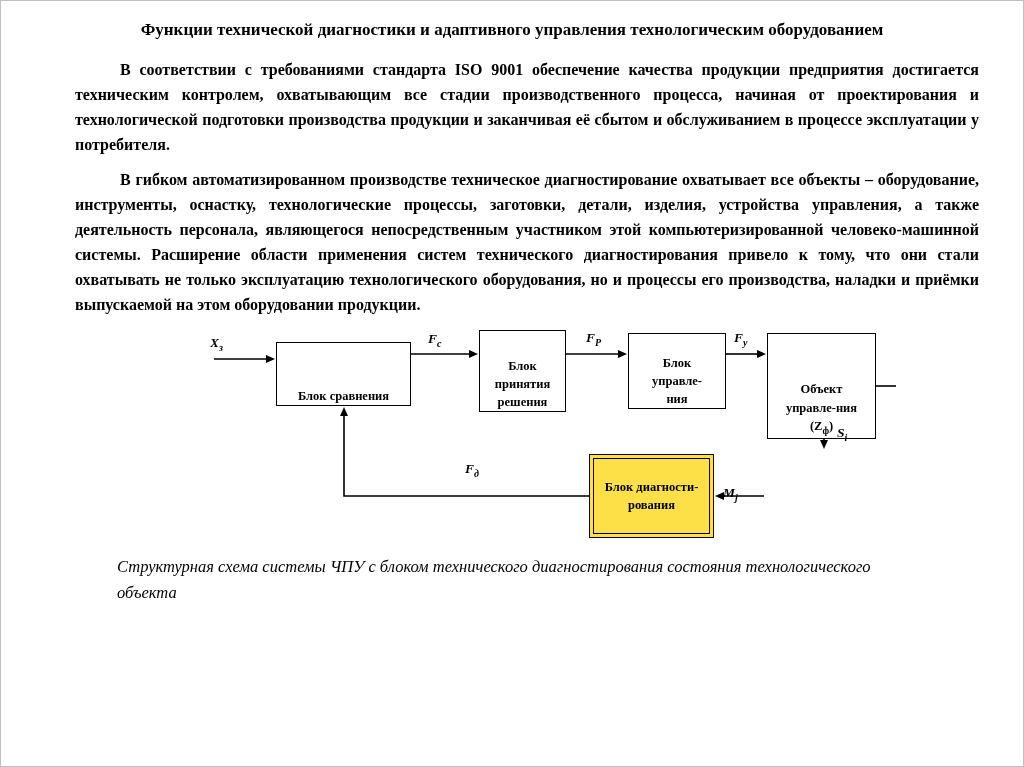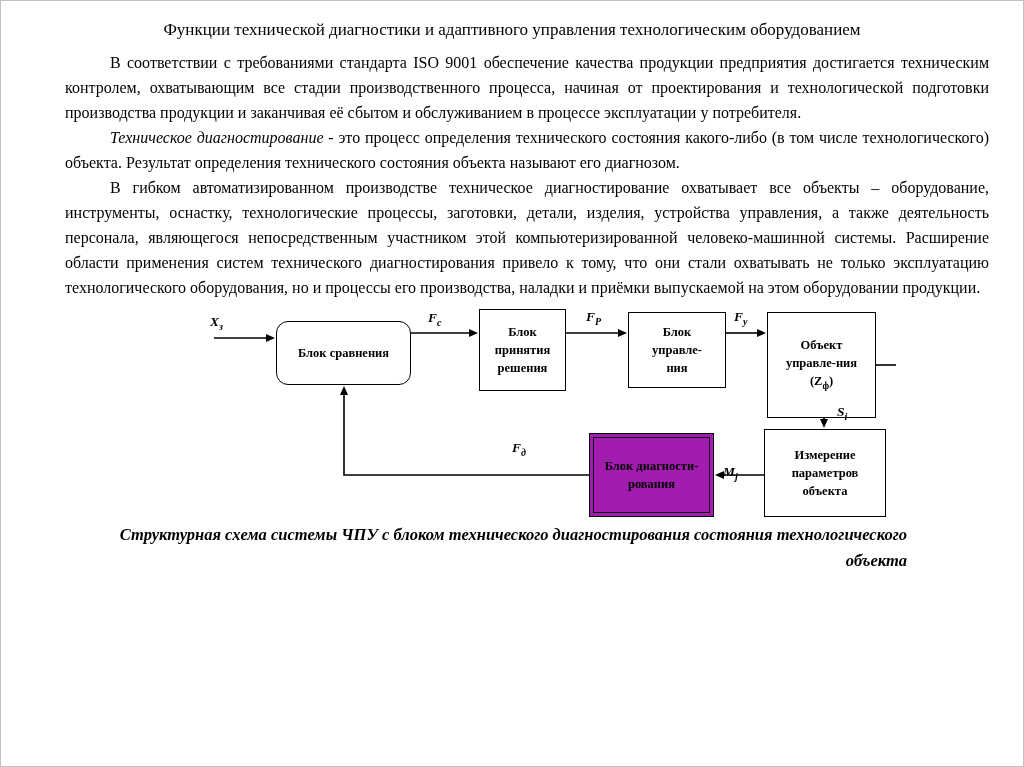--- a/index.html
+++ b/index.html
@@ -6,60 +6,60 @@
   .page{
     position:relative;
     width:1022px;height:765px;
     border:1px solid #c0c0c0;
     background:#ffffff;
     font-family:"Liberation Serif", serif;
     color:#000;
     overflow:hidden;
   }
   .title{
-    margin:18px 30px 9px 30px;
+    margin:18px 30px 16px 30px;
     text-align:center;
-    font-weight:normal;
+    font-weight:bold;
     font-size:17px;
     line-height:22px;
   }
   .bodytext{
     margin:8px 34px 0 64px;
     font-size:16px;
     line-height:25px;
     text-align:justify;
   }
-  .bodytext p{margin:0;text-indent:45px;}
+  .bodytext p{margin:10px;text-indent:45px;font-weight:bold;}
   .lead-italic{font-style:italic;}
   .diagram{
     position:relative;
     height:215px;
     margin-top:6px;
   }
   .wires{position:absolute;left:0;top:0;}
   .dbox{
     position:absolute;
     box-sizing:border-box;
     border:1.6px solid #000;
     background:#fff;
     display:flex;
     flex-direction:column;
     align-items:center;
-    justify-content:center;
+    justify-content:flex-end;
     text-align:center;
     font-weight:bold;
     font-size:12.5px;
     line-height:1.45;
   }
   .dbox .lbl{white-space:pre-line;}
   .dbox-double{
     position:absolute;
     box-sizing:border-box;
     border:1.6px solid #000;
-    background:#a21caf;
+    background:#fde047;
     padding:3px;
     display:flex;
   }
   .dbox-double .inner{
     box-sizing:border-box;
     border:1.6px solid #000;
     flex:1;
     display:flex;
     align-items:center;
     justify-content:center;
@@ -72,39 +72,37 @@
   .zline sub{font-size:9.5px;}
   .sig{
     position:absolute;
     font-weight:bold;
     font-style:italic;
     font-size:13.5px;
     line-height:1;
   }
   .sig sub{font-size:10px;font-style:italic;}
   .caption{
-    margin:1px auto 0 auto;
+    margin:12px auto 0 auto;
     max-width:790px;
-    text-align:right;
+    text-align:left;
     font-style:italic;
     font-size:16.5px;
     line-height:26px;
-    font-weight:bold;
   }
 </style>
 </head>
 <body>
 
 <div class="page">
 
   <div class="title">Функции технической диагностики и адаптивного управления технологическим оборудованием</div>
 
   <div class="bodytext">
     <p>В соответствии с требованиями стандарта ISO 9001 обеспечение качества продукции предприятия достигается техническим контролем, охватывающим все стадии производственного процесса, начиная от проектирования и технологической подготовки производства продукции и заканчивая её сбытом и обслуживанием в процессе эксплуатации у потребителя.</p>
-    <p><span class="lead-italic">Техническое диагностирование</span><span> - это процесс определения технического состояния какого-либо (в том числе технологического) объекта. Результат определения технического состояния объекта называют его диагнозом.</span></p>
     <p>В гибком автоматизированном производстве техническое диагностирование охватывает все объекты – оборудование, инструменты, оснастку, технологические процессы, заготовки, детали, изделия, устройства управления, а также деятельность персонала, являющегося непосредственным участником этой компьютеризированной человеко-машинной системы. Расширение области применения систем технического диагностирования привело к тому, что они стали охватывать не только эксплуатацию технологического оборудования, но и процессы его производства, наладки и приёмки выпускаемой на этом оборудовании продукции.</p>
   </div>
 
   <div class="diagram">
 
     <svg class="wires" width="1022" height="215" viewBox="0 0 1022 215" xmlns="http://www.w3.org/2000/svg">
 
       <line x1="213" y1="32" x2="266" y2="32" stroke="#000" stroke-width="1.6"></line>
       <polygon points="274,32 265,28 265,36" fill="#000"></polygon>
 
@@ -122,21 +120,21 @@
       <line x1="823" y1="97" x2="823" y2="114" stroke="#000" stroke-width="1.6"></line>
       <polygon points="823,122 819,113 827,113" fill="#000"></polygon>
 
       <line x1="763" y1="169" x2="722" y2="169" stroke="#000" stroke-width="1.6"></line>
       <polygon points="714,169 723,165 723,173" fill="#000"></polygon>
 
       <polyline points="588,169 343,169 343,88" fill="none" stroke="#000" stroke-width="1.6"></polyline>
       <polygon points="343,80 339,89 347,89" fill="#000"></polygon>
     </svg>
 
-    <div class="dbox" style="left:275px;top:15px;width:135px;height:64px;border-radius:12px;">
+    <div class="dbox" style="left:275px;top:15px;width:135px;height:64px;">
       <div class="lbl">Блок сравнения</div>
     </div>
 
     <div class="dbox" style="left:478px;top:3px;width:87px;height:82px;">
       <div class="lbl">Блок
 принятия
 решения</div>
     </div>
 
     <div class="dbox" style="left:627px;top:6px;width:98px;height:76px;">
@@ -144,39 +142,34 @@
 управле-
 ния</div>
     </div>
 
     <div class="dbox" style="left:766px;top:6px;width:109px;height:106px;">
       <div class="lbl">Объект
 управле-ния</div>
       <div class="zline"><span>(Z</span><sub>ф</sub><span>)</span></div>
     </div>
 
-    <div class="dbox" style="left:763px;top:123px;width:122px;height:88px;">
-      <div class="lbl">Измерение
-параметров
-объекта</div>
-    </div>
 
     <div class="dbox-double" style="left:588px;top:127px;width:125px;height:84px;">
       <div class="inner">
         <div class="lbl">Блок
 диагности-
 рования</div>
       </div>
     </div>
 
     <span class="sig" style="left:209px;top:9px;"><span>X</span><sub>з</sub></span>
     <span class="sig" style="left:427px;top:5px;text-align:right;"><span>F</span><sub>с</sub></span>
     <span class="sig" style="left:585px;top:4px;font-family:Liberation Serif, serif;"><span>F</span><sub>Р</sub></span>
     <span class="sig" style="left:733px;top:4px;"><span>F</span><sub>у</sub></span>
     <span class="sig" style="left:836px;top:99px;"><span>S</span><sub>i</sub></span>
     <span class="sig" style="left:722px;top:119px;margin-top:40px;"><span>M</span><sub>j</sub></span>
-    <span class="sig" style="left:511px;top:135px;text-align:right;"><span>F</span><sub>д</sub></span>
+    <span class="sig" style="left:464px;top:135px;text-align:right;"><span>F</span><sub>д</sub></span>
 
   </div>
 
   <div class="caption">Структурная схема системы ЧПУ с блоком технического диагностирования состояния технологического объекта</div>
 
 </div>
 
 </body></html>

